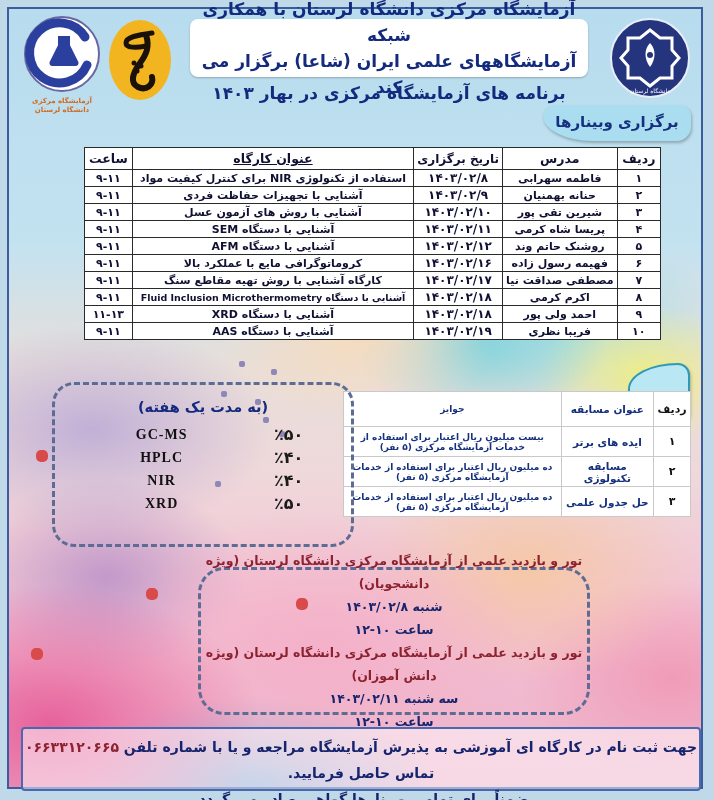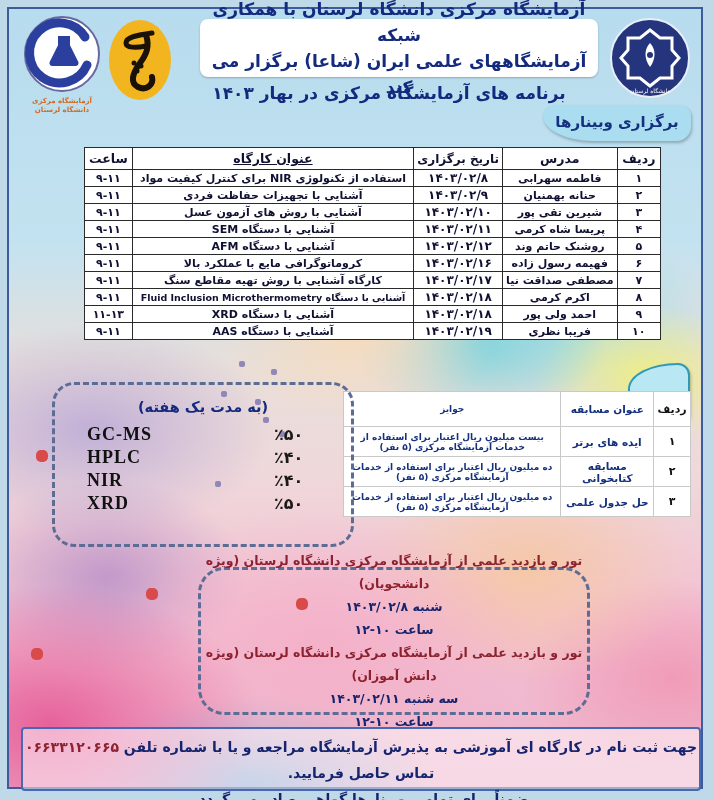--- a/index.html
+++ b/index.html
@@ -19,21 +19,21 @@
       radial-gradient(ellipse 260px 130px at 35% 100%, rgba(128,168,214,0.85), rgba(128,168,214,0) 70%),
       radial-gradient(ellipse 200px 140px at 14% 73%, rgba(178,138,198,0.75), rgba(178,138,198,0) 70%),
       linear-gradient(180deg,#b7dcee 0%,#c3e2f0 30%,#e8dfda 46%,#efd8da 60%,#f3c0d2 78%,#edb2cb 100%);
   }
   .abs{position:absolute;box-sizing:border-box;}
   .ltr{direction:ltr;unicode-bidi:isolate;}
   .navy{color:#16246e;}
   .maroon{color:#8c2230;}
 
   
-  .title-box{left:191px;top:10px;width:398px;height:58px;background:#ffffff;border-radius:8px;
+  .title-box{left:181px;top:10px;width:398px;height:58px;background:#ffffff;border-radius:8px;
     display:flex;flex-direction:column;justify-content:center;text-align:center;
     font-weight:bold;font-size:17px;line-height:26px;color:#142a7e;box-shadow:0 1px 2px rgba(0,0,0,.25);}
   .subtitle{left:181px;top:74px;width:398px;text-align:center;font-weight:bold;font-size:17px;color:#142a7e;}
   .uni-logo{right:10px;top:8px;width:82px;height:82px;}
   .lab-logo{left:13px;top:6px;width:80px;height:102px;text-align:center;}
   .lab-logo .cap{font-size:7px;font-weight:bold;color:#d2691e;line-height:9px;}
   .shaa-logo{left:99px;top:10px;width:64px;height:82px;}
 
   
   .badge{background:#a9ddef;color:#14307e;font-weight:bold;text-align:center;
@@ -65,21 +65,21 @@
   .contest-table td{height:29px;}
   .contest-table .c-no{width:30px;font-size:11px;color:#111;}
   .contest-table .c-ct{width:88px;font-size:10.5px;color:#14307e;}
   .contest-table .c-pr{width:222px;font-size:9px;color:#15307c;}
 
   
   .discount-box{left:43px;top:373px;width:302px;height:165px;border:3px dashed #5c6c94;border-radius:22px;padding:12px 10px 6px;}
   .discount-title{text-align:center;font-weight:bold;font-size:14.5px;line-height:20px;color:#142a7e;}
   .discount-row{display:flex;align-items:center;height:23px;}
   .discount-pct{width:38%;text-align:center;font-weight:bold;font-size:16px;color:#1a1a1a;}
-  .discount-name{width:54%;text-align:left;font-weight:bold;font-size:18px;color:#111;
+  .discount-name{width:54%;text-align:center;font-weight:bold;font-size:14px;color:#111;
     font-family:"Liberation Serif",serif;letter-spacing:1px;}
 
   
   .tour-box{left:189px;top:558px;width:392px;height:148px;border:3px dashed #5c6c94;border-radius:26px;
     display:flex;flex-direction:column;justify-content:center;text-align:center;}
   .tour-line{font-weight:bold;font-size:12.5px;line-height:23px;}
 
   
   .footer{left:12px;top:718px;width:680px;height:64px;background:rgba(255,255,255,0.5);
     border:2px solid #4868b0;border-radius:4px;text-align:center;padding-top:5px;}
@@ -233,21 +233,21 @@
         </tr>
       </thead>
       <tbody>
         <tr>
           <td class="c-no">۱</td>
           <td class="c-ct">ایده های برتر</td>
           <td class="c-pr">بیست میلیون ریال اعتبار برای استفاده از خدمات آزمایشگاه مرکزی (۵ نفر)</td>
         </tr>
         <tr>
           <td class="c-no">۲</td>
-          <td class="c-ct">مسابقه کتابخوانی</td>
+          <td class="c-ct">مسابقه تکنولوژی</td>
           <td class="c-pr">ده میلیون ریال اعتبار برای استفاده از خدمات آزمایشگاه مرکزی (۵ نفر)</td>
         </tr>
         <tr>
           <td class="c-no">۳</td>
           <td class="c-ct">حل جدول علمی</td>
           <td class="c-pr">ده میلیون ریال اعتبار برای استفاده از خدمات آزمایشگاه مرکزی (۵ نفر)</td>
         </tr>
       </tbody>
     </table>
 

